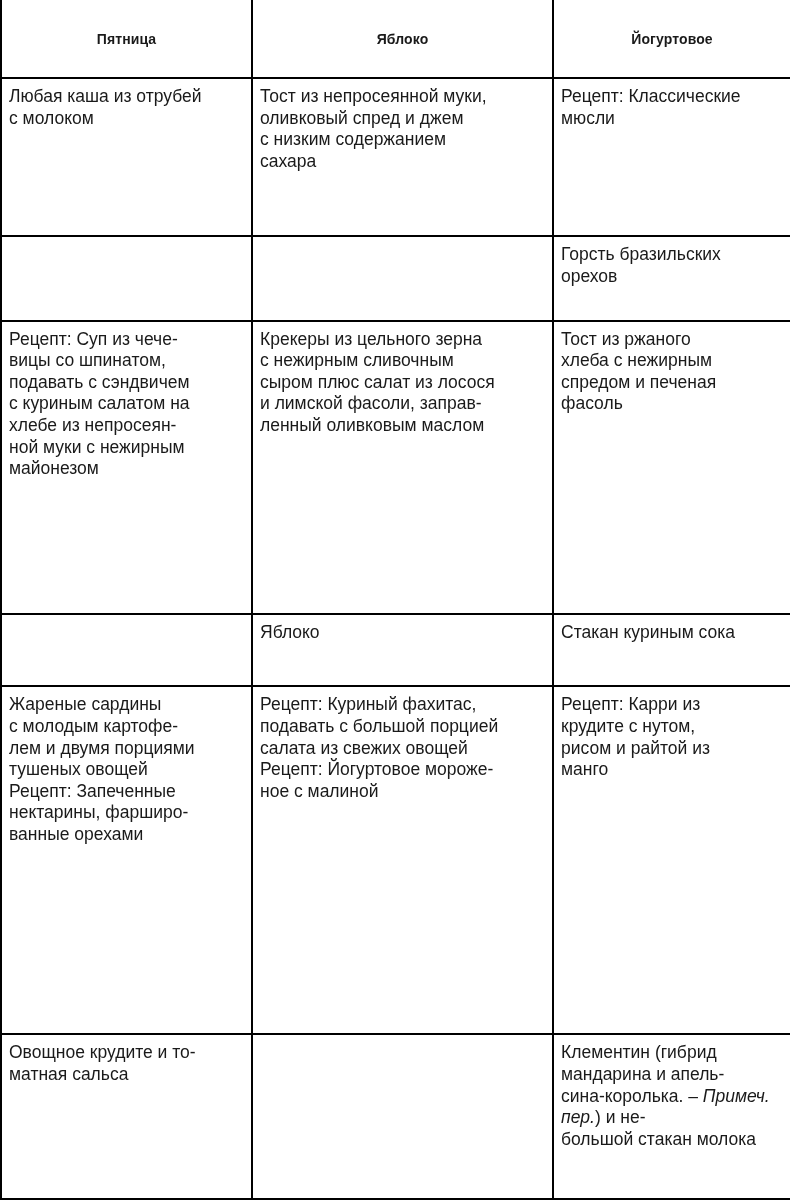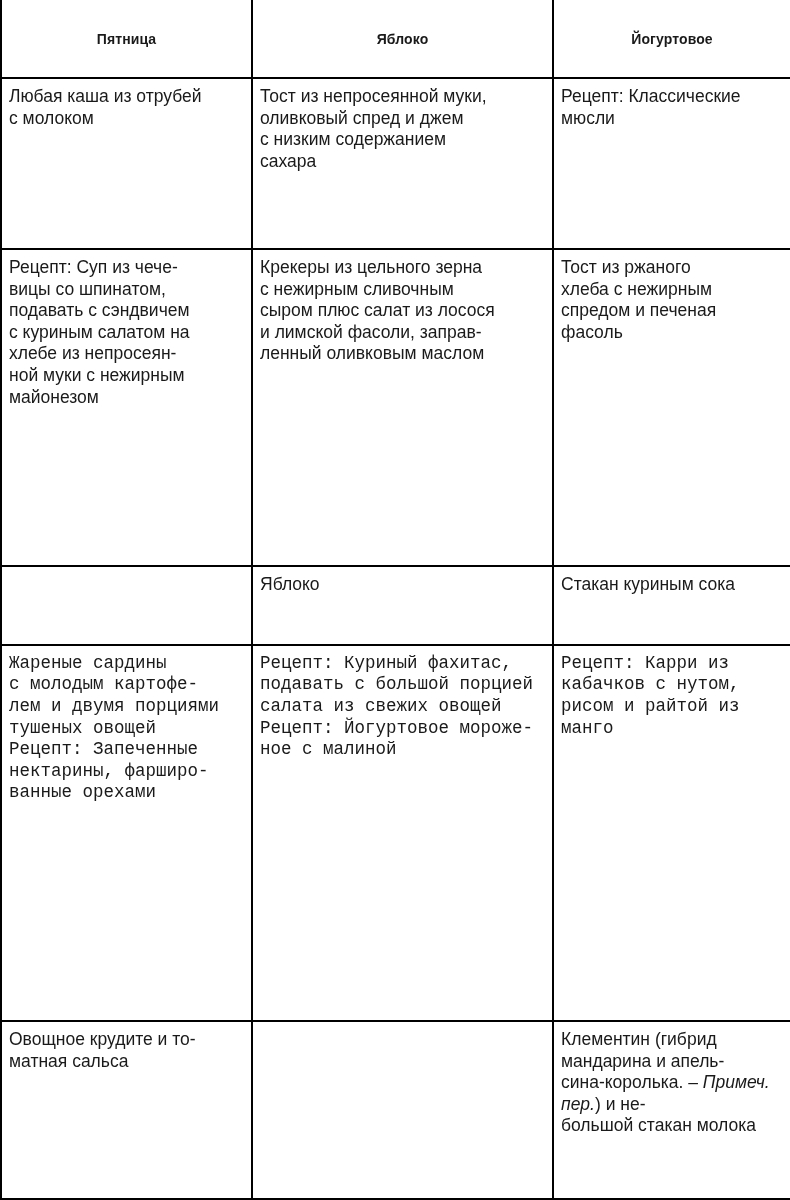--- a/index.html
+++ b/index.html
@@ -64,21 +64,21 @@
 
   .cell-text em {
     font-style: italic;
   }
 
   
   tr[data-row="0"] { height: 150px; }
   tr[data-row="1"] { height: 80px; }
   tr[data-row="2"] { height: 278px; }
   tr[data-row="3"] { height: 69px; }
-  tr[data-row="4"] { height: 330px; font-family: Liberation Mono, monospace; }
+  tr[data-row="4"] { height: 330px; }
   tr[data-row="5"] { height: 156px; }
 
   thead tr { height: 78px; }
 </style>
 </head>
 <body>
 
 <table class="meal-table">
   <colgroup>
     <col class="col-fri">
@@ -102,20 +102,32 @@
           <span class="cell-text">Тост из непросеянной муки,
 оливковый спред и джем
 с низким содержанием
 сахара</span>
         </td>
         <td>
           <span class="cell-text">Рецепт: Классические
 мюсли</span>
         </td>
       </tr>
+      <tr data-row="1">
+        <td>
+          <span class="cell-text"></span>
+        </td>
+        <td>
+          <span class="cell-text"></span>
+        </td>
+        <td>
+          <span class="cell-text">Горсть бразильских
+орехов</span>
+        </td>
+      </tr>
       <tr data-row="2">
         <td>
           <span class="cell-text">Рецепт: Суп из чече-
 вицы со шпинатом,
 подавать с сэндвичем
 с куриным салатом на
 хлебе из непросеян-
 ной муки с нежирным
 майонезом</span>
         </td>
@@ -156,21 +168,21 @@
         </td>
         <td>
           <span class="cell-text">Рецепт: Куриный фахитас,
 подавать с большой порцией
 салата из свежих овощей
 Рецепт: Йогуртовое мороже-
 ное с малиной</span>
         </td>
         <td>
           <span class="cell-text">Рецепт: Карри из
-кабачков с нутом,
+крудите с нутом,
 рисом и райтой из
 манго</span>
         </td>
       </tr>
       <tr data-row="5">
         <td>
           <span class="cell-text">Овощное крудите и то-
 матная сальса</span>
         </td>
         <td>

